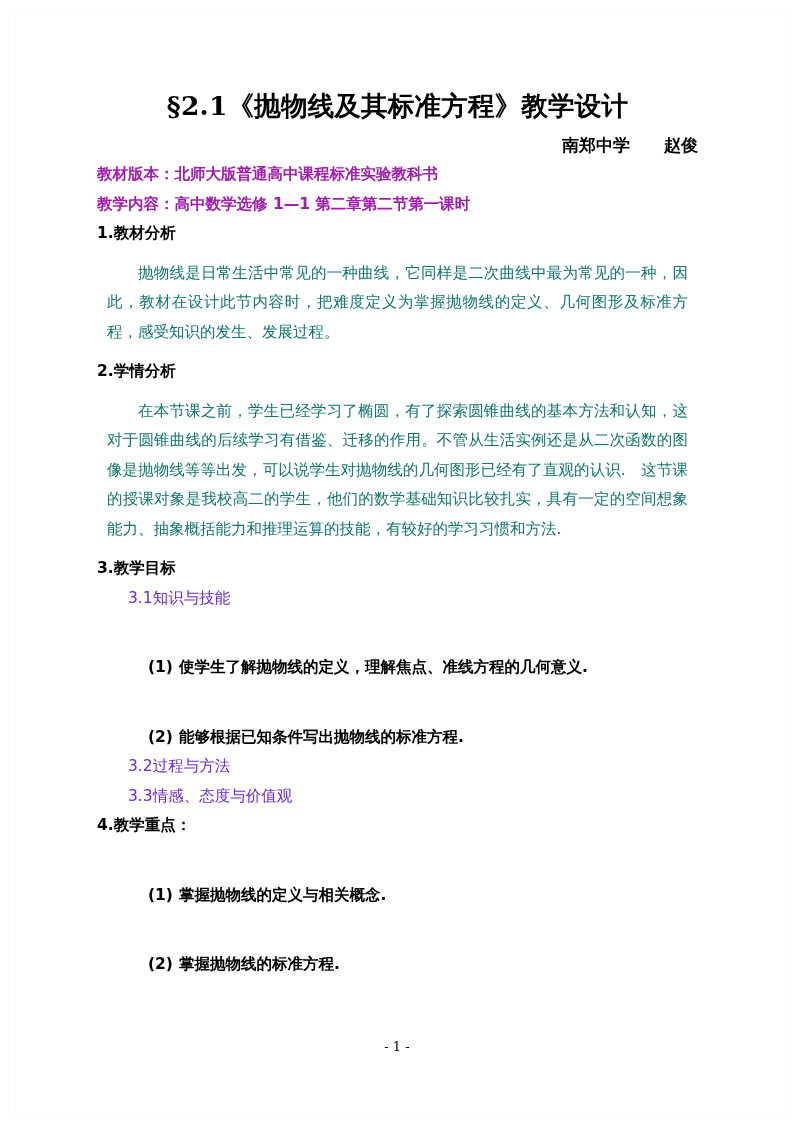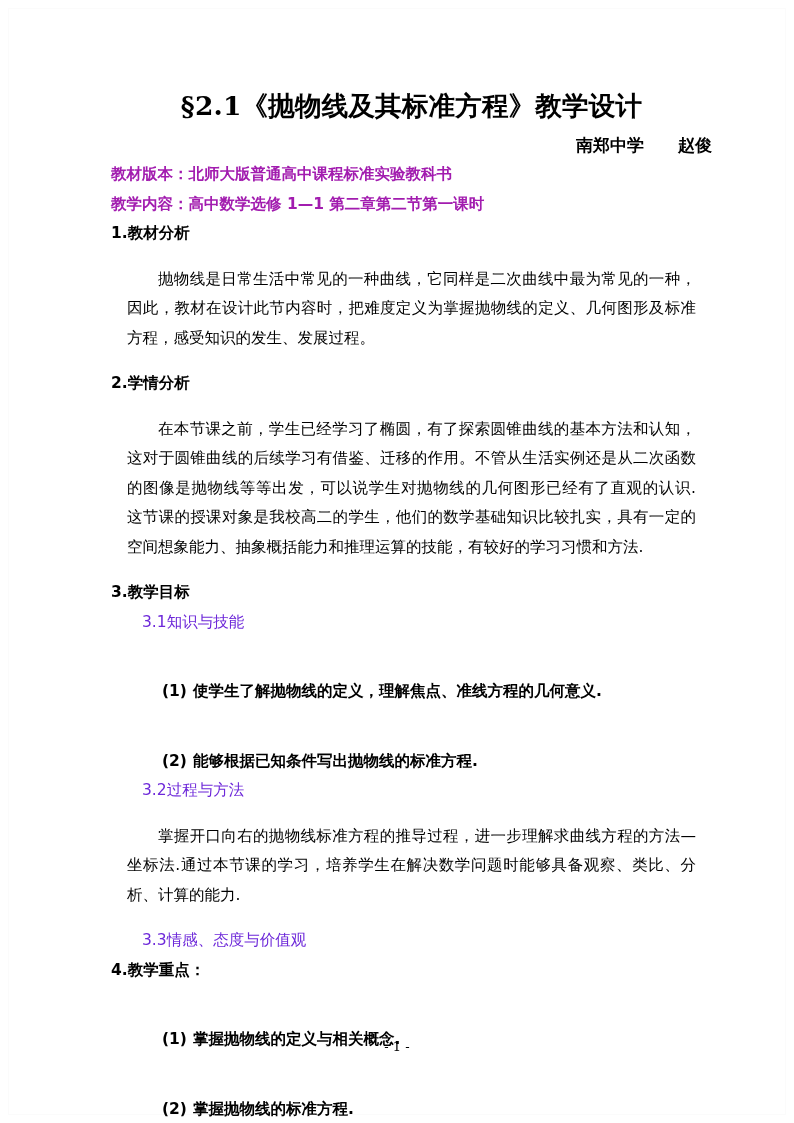--- a/index.html
+++ b/index.html
@@ -24,21 +24,21 @@
     left: 8px;
     top: 8px;
     width: 778px;
     height: 1107px;
     border: 1px solid #fbfbfb;
     box-sizing: border-box;
     pointer-events: none;
   }
   .content {
     position: absolute;
-    left: 111px;
+    left: 97px;
     top: 86px;
     width: 601px;
   }
 
   
   .doc-title {
     font-family: "DejaVu Serif", "Liberation Serif", serif;
     font-weight: bold;
     font-size: 26.5px;
     line-height: 40px;
@@ -80,25 +80,25 @@
     line-height: 29.5px;
     color: #6d28d9;
     padding-left: 31px;
   }
 
   
   .para {
     font-size: 15.5px;
     font-weight: normal;
     line-height: 29.5px;
-    color: #000000;
+    color: #0f766e;
     text-align: justify;
     text-justify: inter-ideograph;
     text-indent: 31px;
-    margin: 16px;
+    margin: 10px;
   }
 
   
   .list-item {
     font-size: 15.5px;
     font-weight: bold;
     line-height: 29.5px;
     color: #000000;
     padding-left: 51px;
     text-indent: 0;
@@ -151,21 +151,20 @@
 
     <div class="list-item">
       <span class="marker">(1)</span><span>使学生了解抛物线的定义，理解焦点、准线方程的几何意义.</span>
     </div>
 
     <div class="list-item">
       <span class="marker">(2)</span><span>能够根据已知条件写出抛物线的标准方程.</span>
     </div>
 
     <div class="h-sub">3.2过程与方法</div>
-    <p class="para">掌握开口向右的抛物线标准方程的推导过程，进一步理解求曲线方程的方法—坐标法.通过本节课的学习，培养学生在解决数学问题时能够具备观察、类比、分析、计算的能力.</p>
 
     <div class="h-sub">3.3情感、态度与价值观</div>
 
     <div class="h-section">4.教学重点：</div>
 
     <div class="list-item">
       <span class="marker">(1)</span><span>掌握抛物线的定义与相关概念.</span>
     </div>
 
     <div class="list-item">

